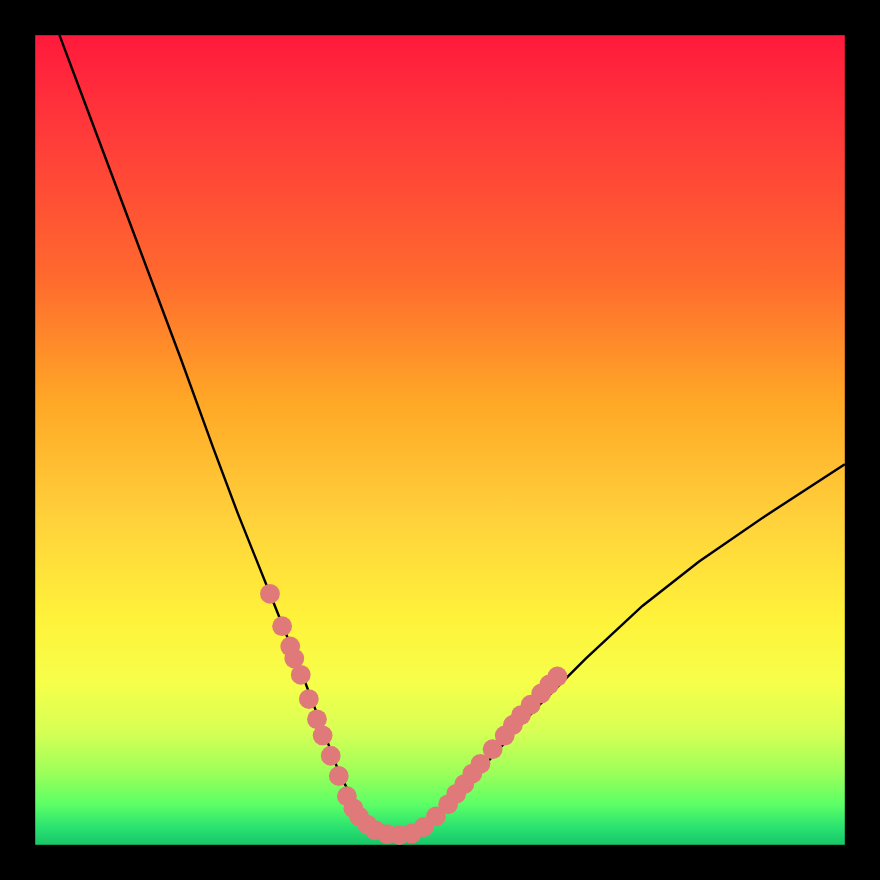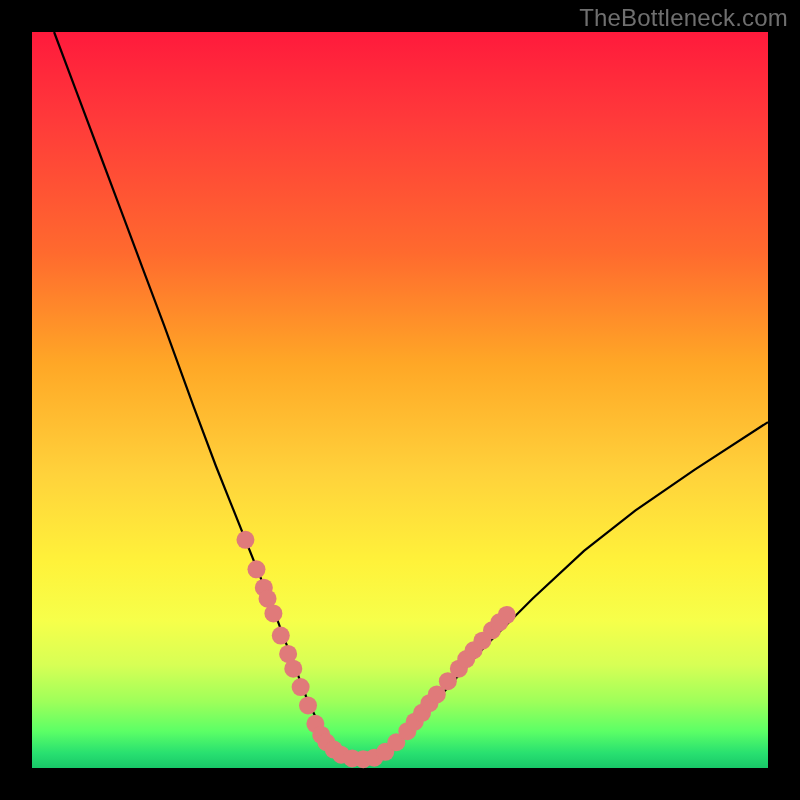--- a/index.html
+++ b/index.html
@@ -98,14 +98,13 @@
           <circle cx="426.88" cy="636.64" r="9" fill="#e07a7a" stroke="#c55f5f" stroke-width="0"></circle>
           <circle cx="434.24" cy="627.07" r="9" fill="#e07a7a" stroke="#c55f5f" stroke-width="0"></circle>
           <circle cx="441.60" cy="618.24" r="9" fill="#e07a7a" stroke="#c55f5f" stroke-width="0"></circle>
           <circle cx="450.43" cy="608.67" r="9" fill="#e07a7a" stroke="#c55f5f" stroke-width="0"></circle>
           <circle cx="460.00" cy="598.37" r="9" fill="#e07a7a" stroke="#c55f5f" stroke-width="0"></circle>
           <circle cx="467.36" cy="590.27" r="9" fill="#e07a7a" stroke="#c55f5f" stroke-width="0"></circle>
           <circle cx="474.72" cy="582.91" r="9" fill="#e07a7a" stroke="#c55f5f" stroke-width="0"></circle>
         </g>
     </svg>
   </div>
-  <div class="watermark">TheBottleneck.com</div>
 </div>
 
 </body></html>

